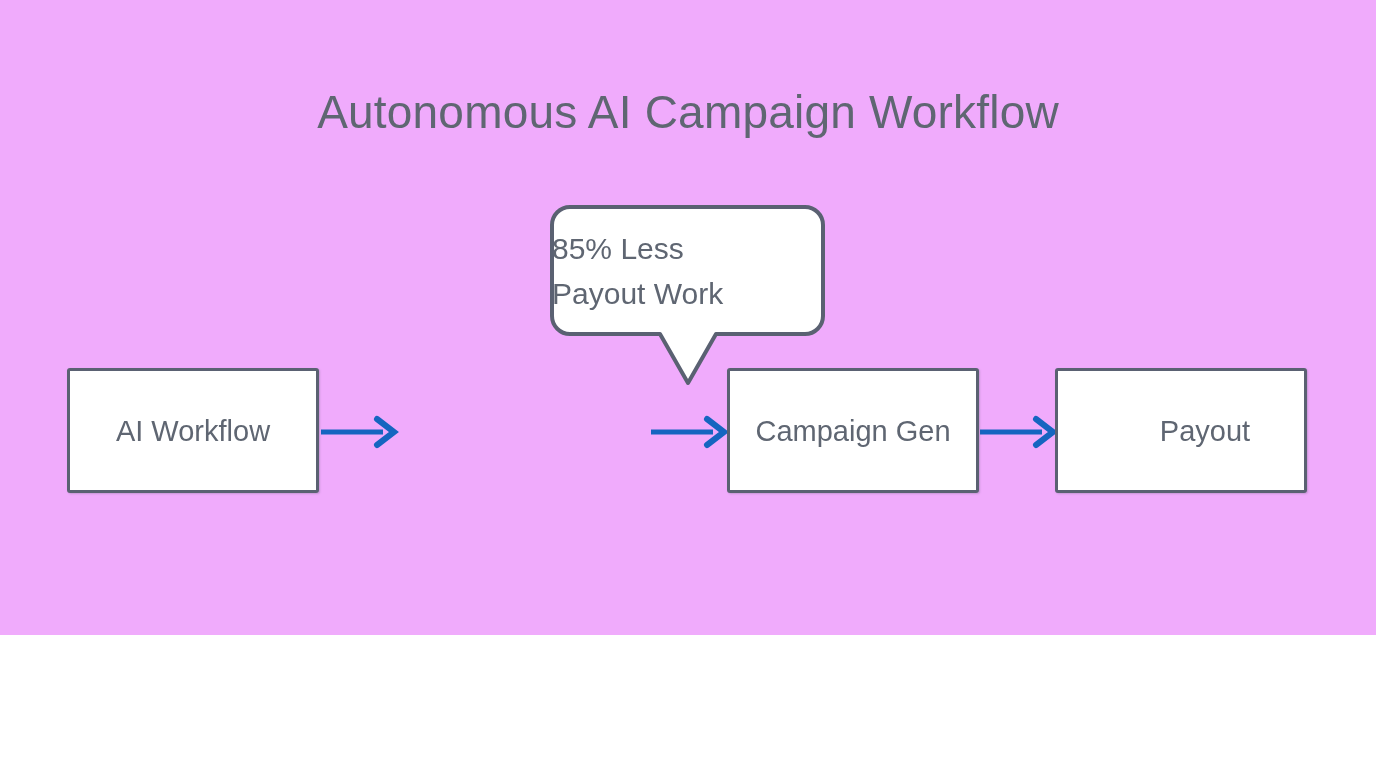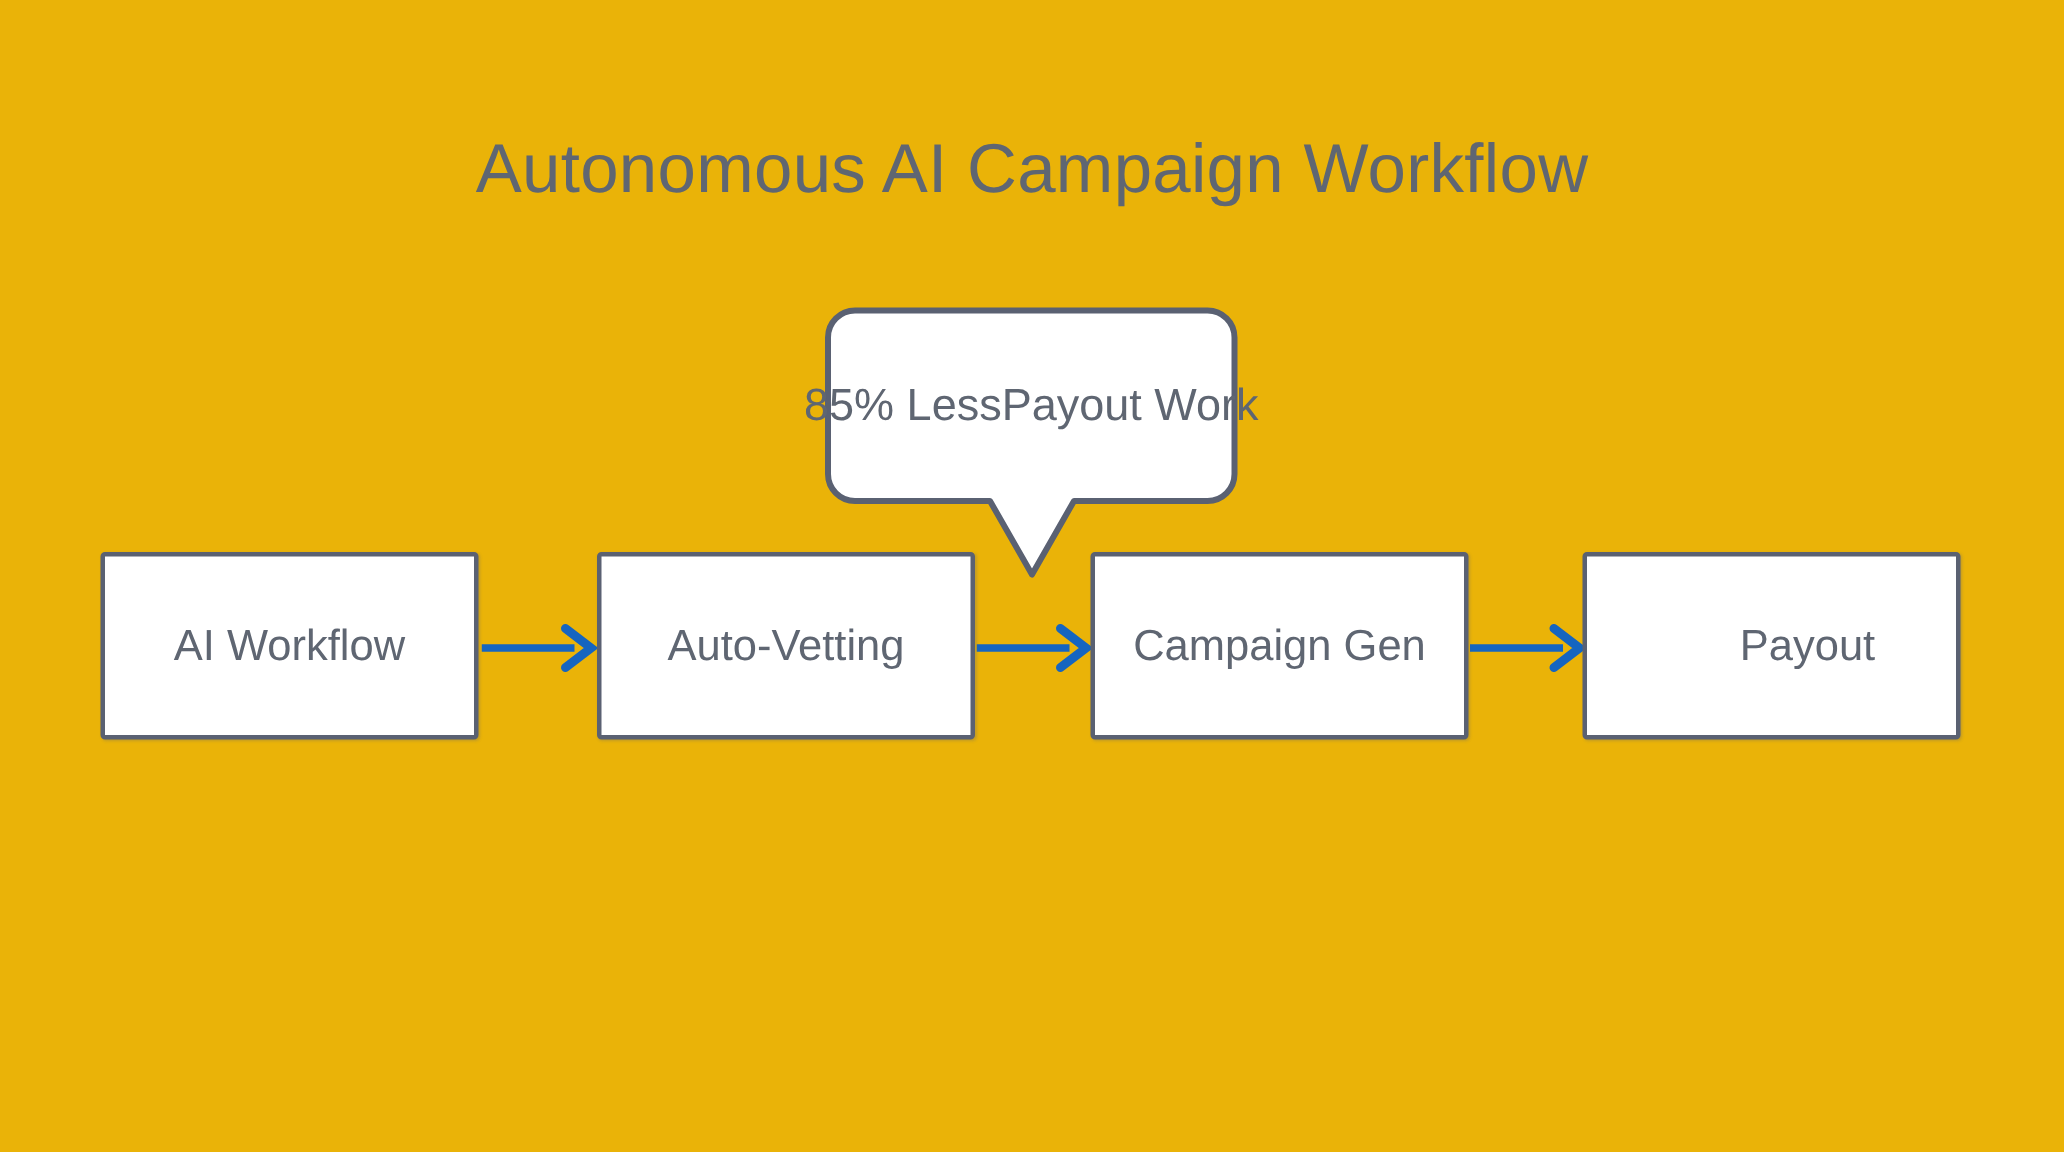--- a/index.html
+++ b/index.html
@@ -11,22 +11,22 @@
   body {
     width: 1376px;
     height: 768px;
     font-family: "Liberation Sans", sans-serif;
     overflow: hidden;
   }
 
   #canvas {
     position: relative;
     width: 1376px;
-    height: 768px;
-    background: #eab308;
+    height: 635px;
+    background: #f0abfc;
   }
 
   
   #diagram-title {
     position: absolute;
     left: 0;
     top: 78px;
     width: 1376px;
     text-align: center;
     font-size: 46px;
@@ -84,22 +84,22 @@
     width: 292px;
     height: 196px;
   }
   #callout-text {
     position: absolute;
     left: 8px;
     top: 8px;
     width: 271px;
     height: 127px;
     display: flex;
-    flex-direction: row;
-    align-items: center;
+    flex-direction: column;
+    align-items: flex-start;
     justify-content: center;
     text-align: center;
     pointer-events: none;
   }
   .callout-line {
     font-size: 30px;
     line-height: 45px;
     color: #5f6672;
     font-weight: 400;
     white-space: nowrap;
@@ -130,23 +130,20 @@
     <svg width="78" height="36" viewBox="0 0 78 36">
       <line x1="0" y1="18" x2="62" y2="18" stroke="#1565c0" stroke-width="5"></line>
       <polyline points="56,5 73,18 56,31" fill="none" stroke="#1565c0" stroke-width="6" stroke-linecap="round" stroke-linejoin="miter"></polyline>
     </svg>
   </div>
 
   <div class="node-box" id="node-0">
     <span class="node-label">AI Workflow</span>
   </div>
 
-  <div class="node-box" id="node-1">
-    <span class="node-label">Auto-Vetting</span>
-  </div>
 
   <div class="node-box" id="node-2">
     <span class="node-label">Campaign Gen</span>
   </div>
 
   <div class="node-box" id="node-3">
     <span class="node-label">Payout</span>
   </div>
 
   <div id="callout">

